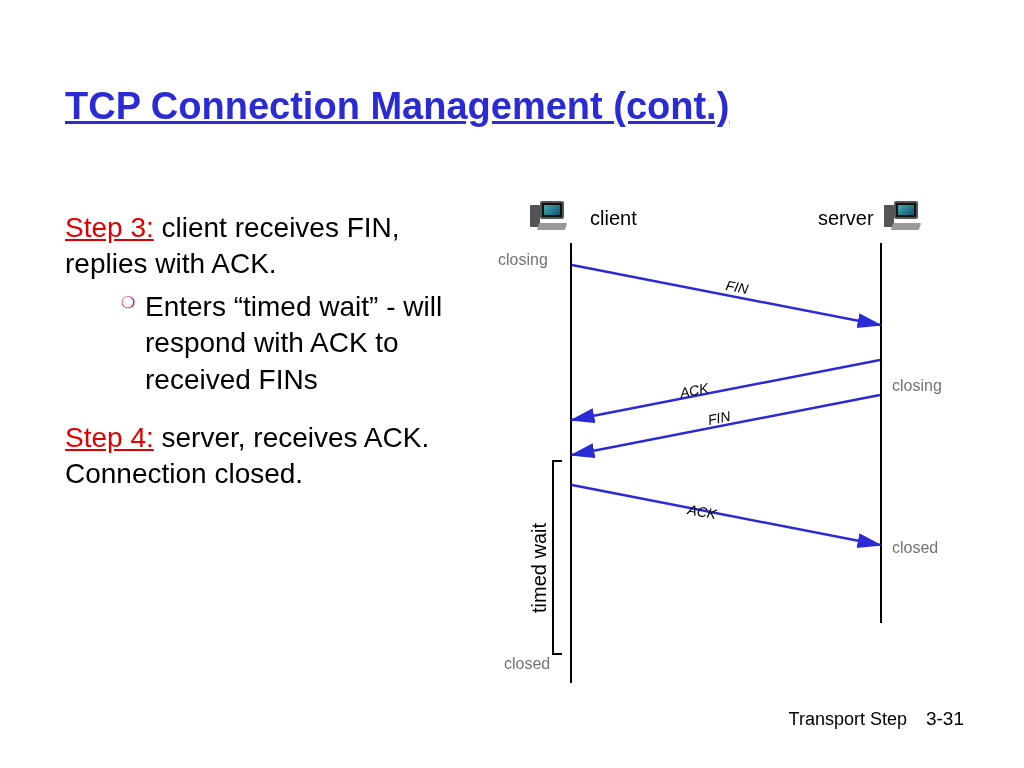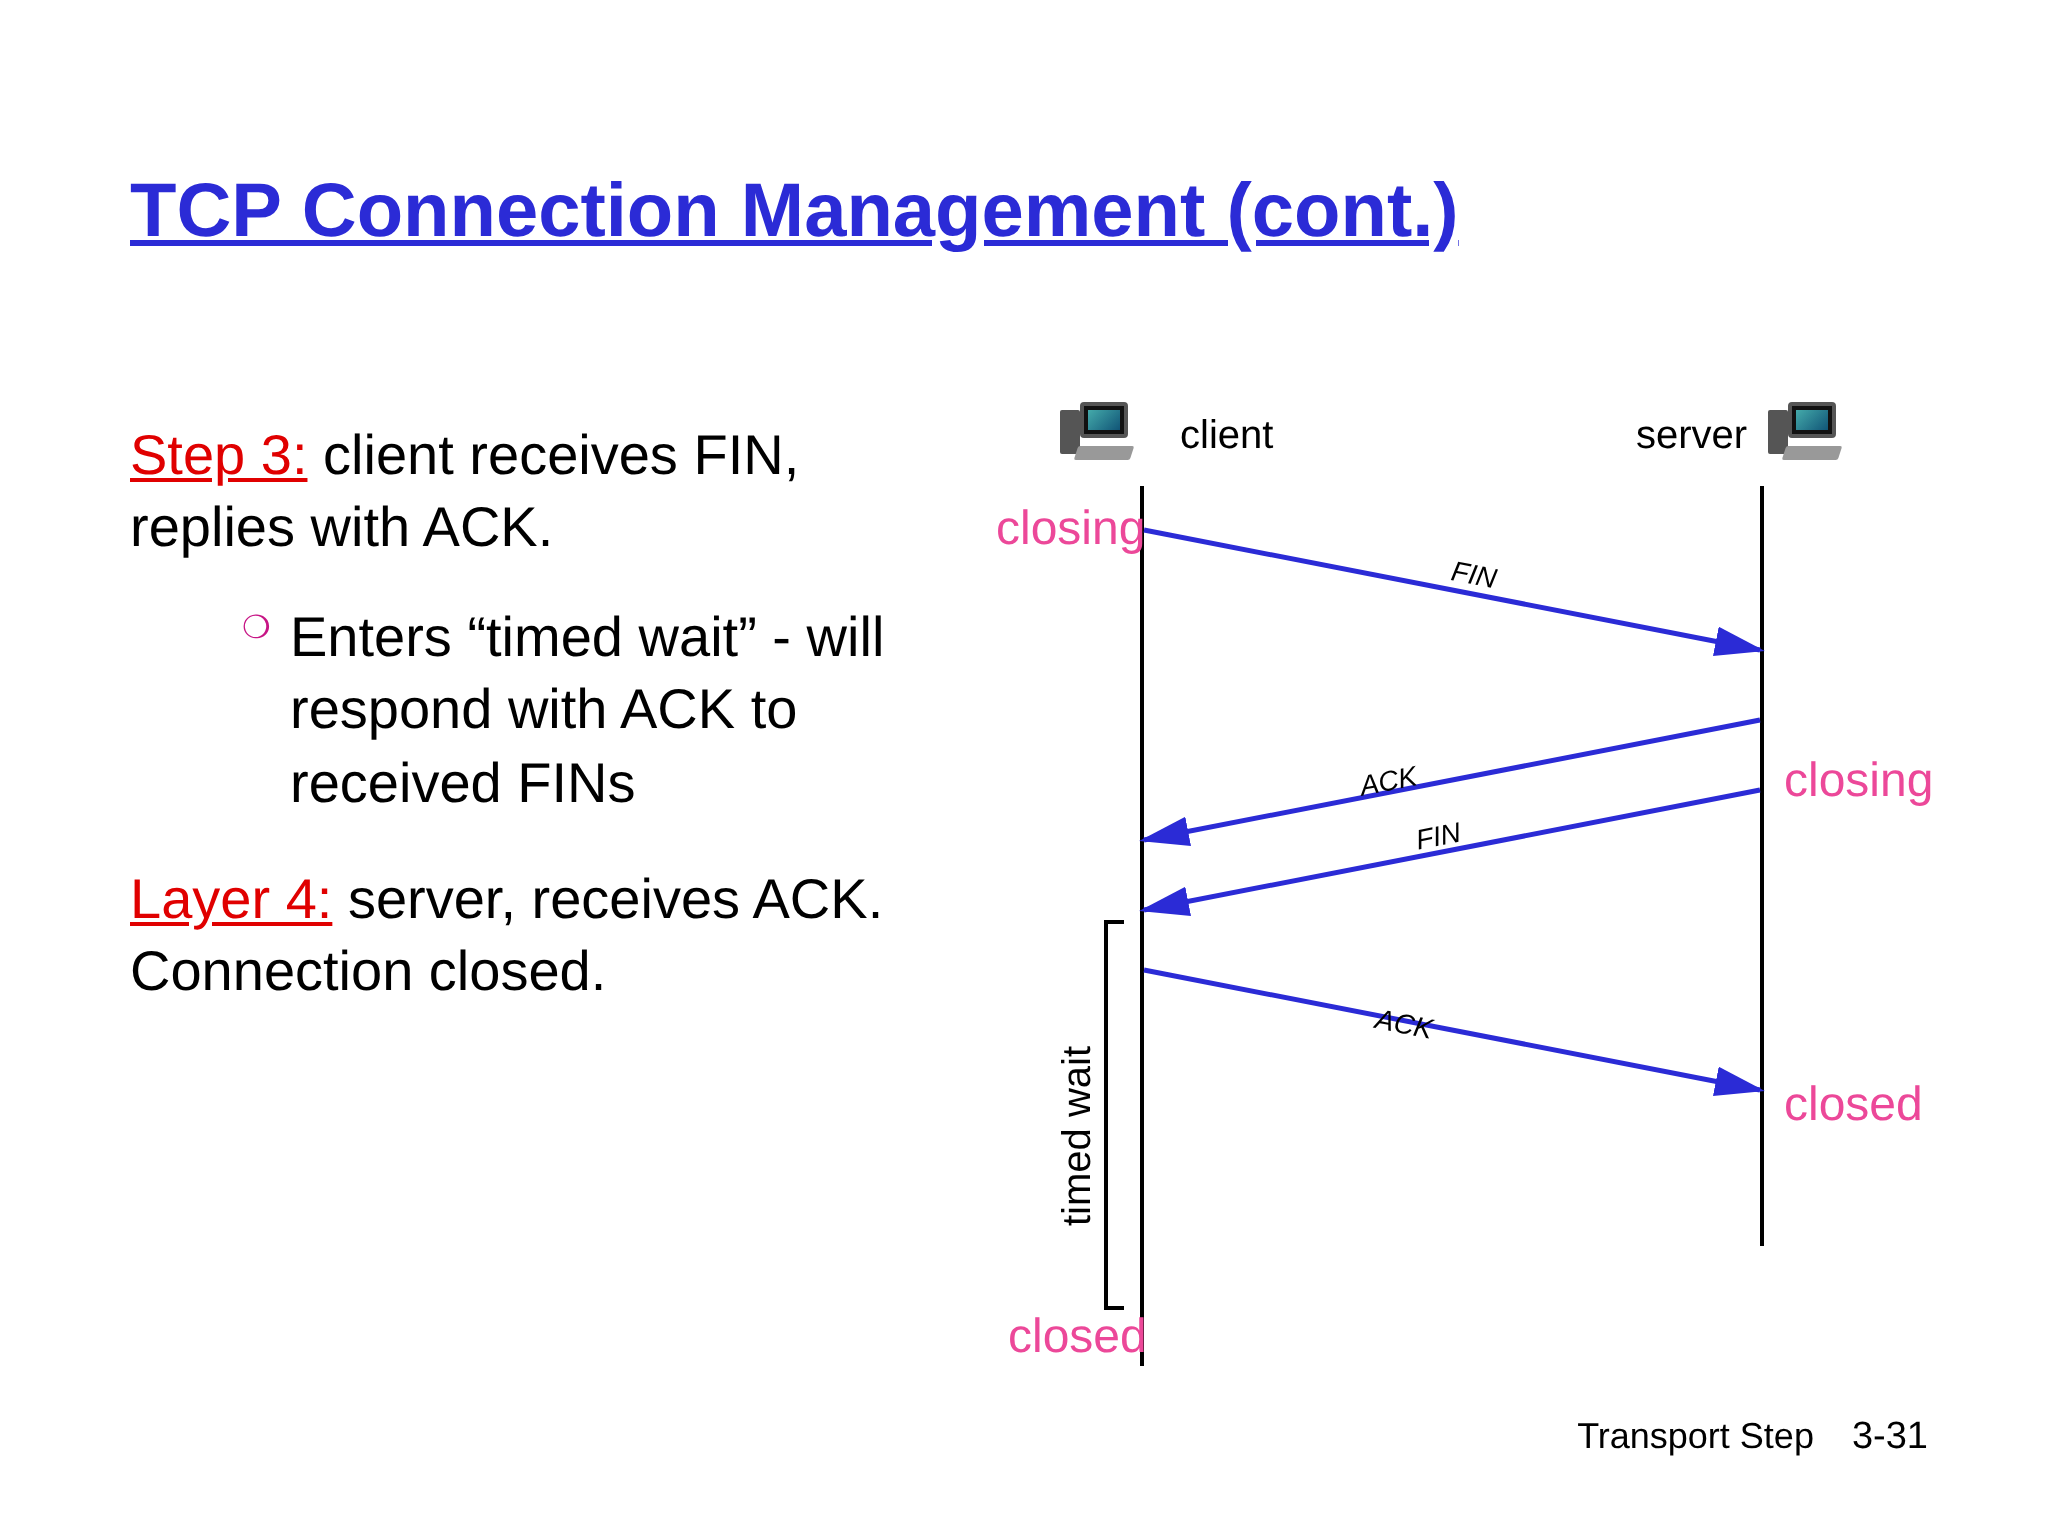--- a/index.html
+++ b/index.html
@@ -30,21 +30,21 @@
     line-height: 1.3;
   }
   .step-label {
     color: #e00000;
     text-decoration: underline;
   }
   .kw { }
   .sub {
     position: relative;
     padding-left: 80px;
-    margin-top: 18px;
+    margin-top: 6px;
     margin-bottom: 18px;
   }
   .sub::before {
     content: "❍";
     position: absolute;
     left: 56px;
     color: #c71585;
     font-size: 16px;
     top: 4px;
   }
@@ -63,22 +63,22 @@
   }
   .client-line { left: 60px; top: 48px; height: 440px; }
   .server-line { left: 370px; top: 48px; height: 380px; }
   .endpoint-label {
     position: absolute;
     font-size: 20px;
     color: #000;
   }
   .state-label {
     position: absolute;
-    font-size: 24px;
-    color: #ec4899;
+    font-size: 16px;
+    color: #737373;
   }
   .msg-label {
     position: absolute;
     font-size: 14px;
     font-style: italic;
     color: #000;
     transform-origin: left center;
   }
   svg.arrows {
     position: absolute;
@@ -147,21 +147,21 @@
 
 <div class="title">TCP Connection Management (cont.)</div>
 
 <div class="body-text">
   <div>
     <span class="step-label">Step 3:</span>
     <span class="kw">client</span><span> receives FIN, replies with ACK.</span>
   </div>
   <div class="sub">Enters “timed wait” - will respond with ACK to received FINs</div>
   <div class="step4">
-    <span class="step-label">Layer 4:</span>
+    <span class="step-label">Step 4:</span>
     <span class="kw">server</span><span>, receives ACK.  Connection closed.</span>
   </div>
 </div>
 
 <div class="diagram">
 
   <div class="computer-icon" style="left:24px; top:6px;">
     <div class="cpu-box"></div>
       <div class="monitor"></div>
       <div class="kbd"></div>

